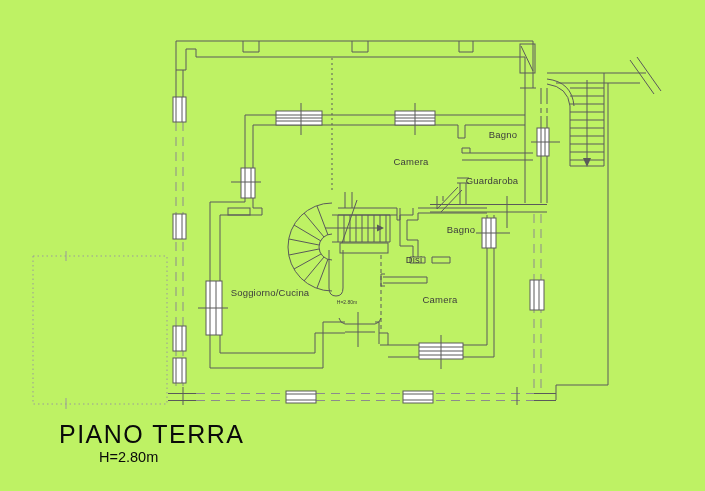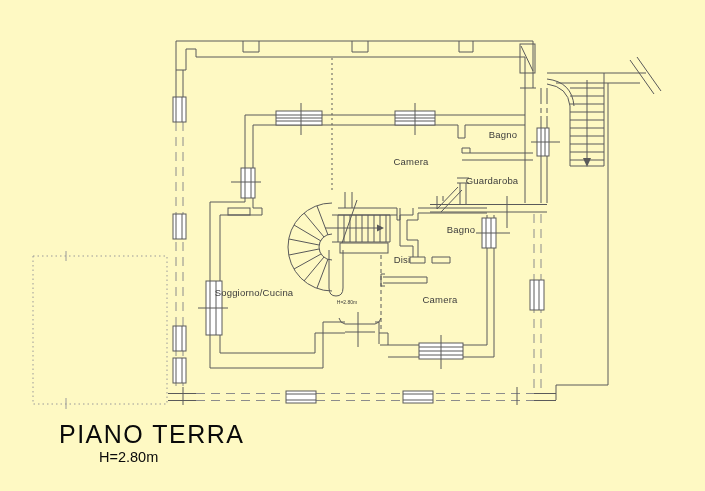--- a/index.html
+++ b/index.html
@@ -1,19 +1,19 @@
 <!DOCTYPE html>
 <html><head>
 <meta charset="utf-8">
 <style>
   html,body{margin:0;padding:0;background:#ffffff;}
   #plan{
     position:relative;
     width:705px;height:491px;
-    background:#fef9c3;
+    background:#bef264;
     font-family:"Liberation Sans", sans-serif;
     overflow:hidden;
   }
   #plan svg{position:absolute;left:0;top:0;}
   .lbl{
     position:absolute;
     transform:translate(-50%,-50%);
     font-size:9.5px;
     color:#3c3c3c;
     white-space:nowrap;
@@ -213,25 +213,25 @@
   </svg>
 
   <div class="lbl" style="left:503px;top:134px">Bagno</div>
 
   <div class="lbl" style="left:411px;top:161px">Camera</div>
 
   <div class="lbl" style="left:492px;top:180px">Guardaroba</div>
 
   <div class="lbl" style="left:461px;top:229px">Bagno</div>
 
-  <div class="lbl" style="left:402px;top:259px">Disi</div>
+  <div class="lbl" style="left:414px;top:259px">Disi</div>
 
   <div class="lbl" style="left:440px;top:299px">Camera</div>
 
-  <div class="lbl" style="left:254px;top:292px">Soggiorno/Cucina</div>
+  <div class="lbl" style="left:270px;top:292px">Soggiorno/Cucina</div>
 
   <div class="lbl tiny" style="left:347px;top:302px">H=2.80m</div>
 
   <div class="title">PIANO TERRA</div>
 
   <div class="subtitle">H=2.80m</div>
 
 </div>
 
 </body></html>

